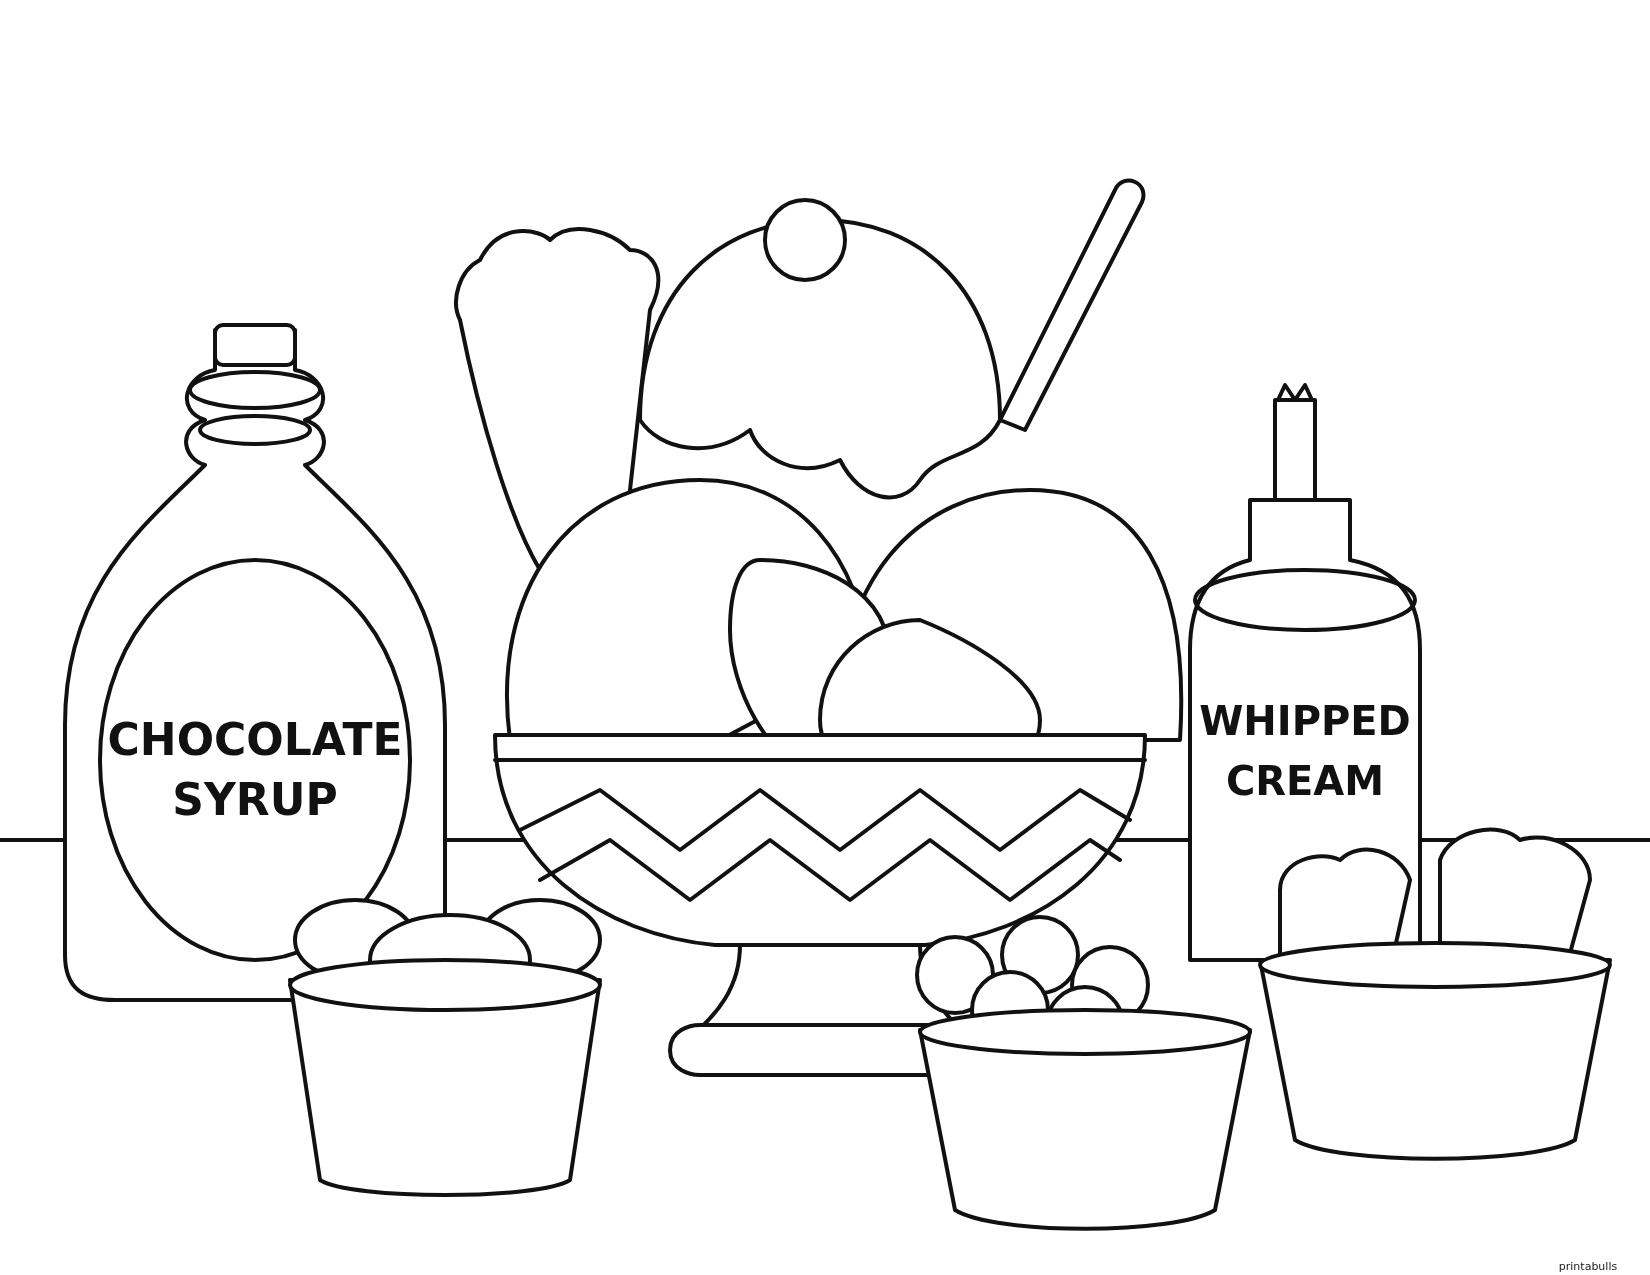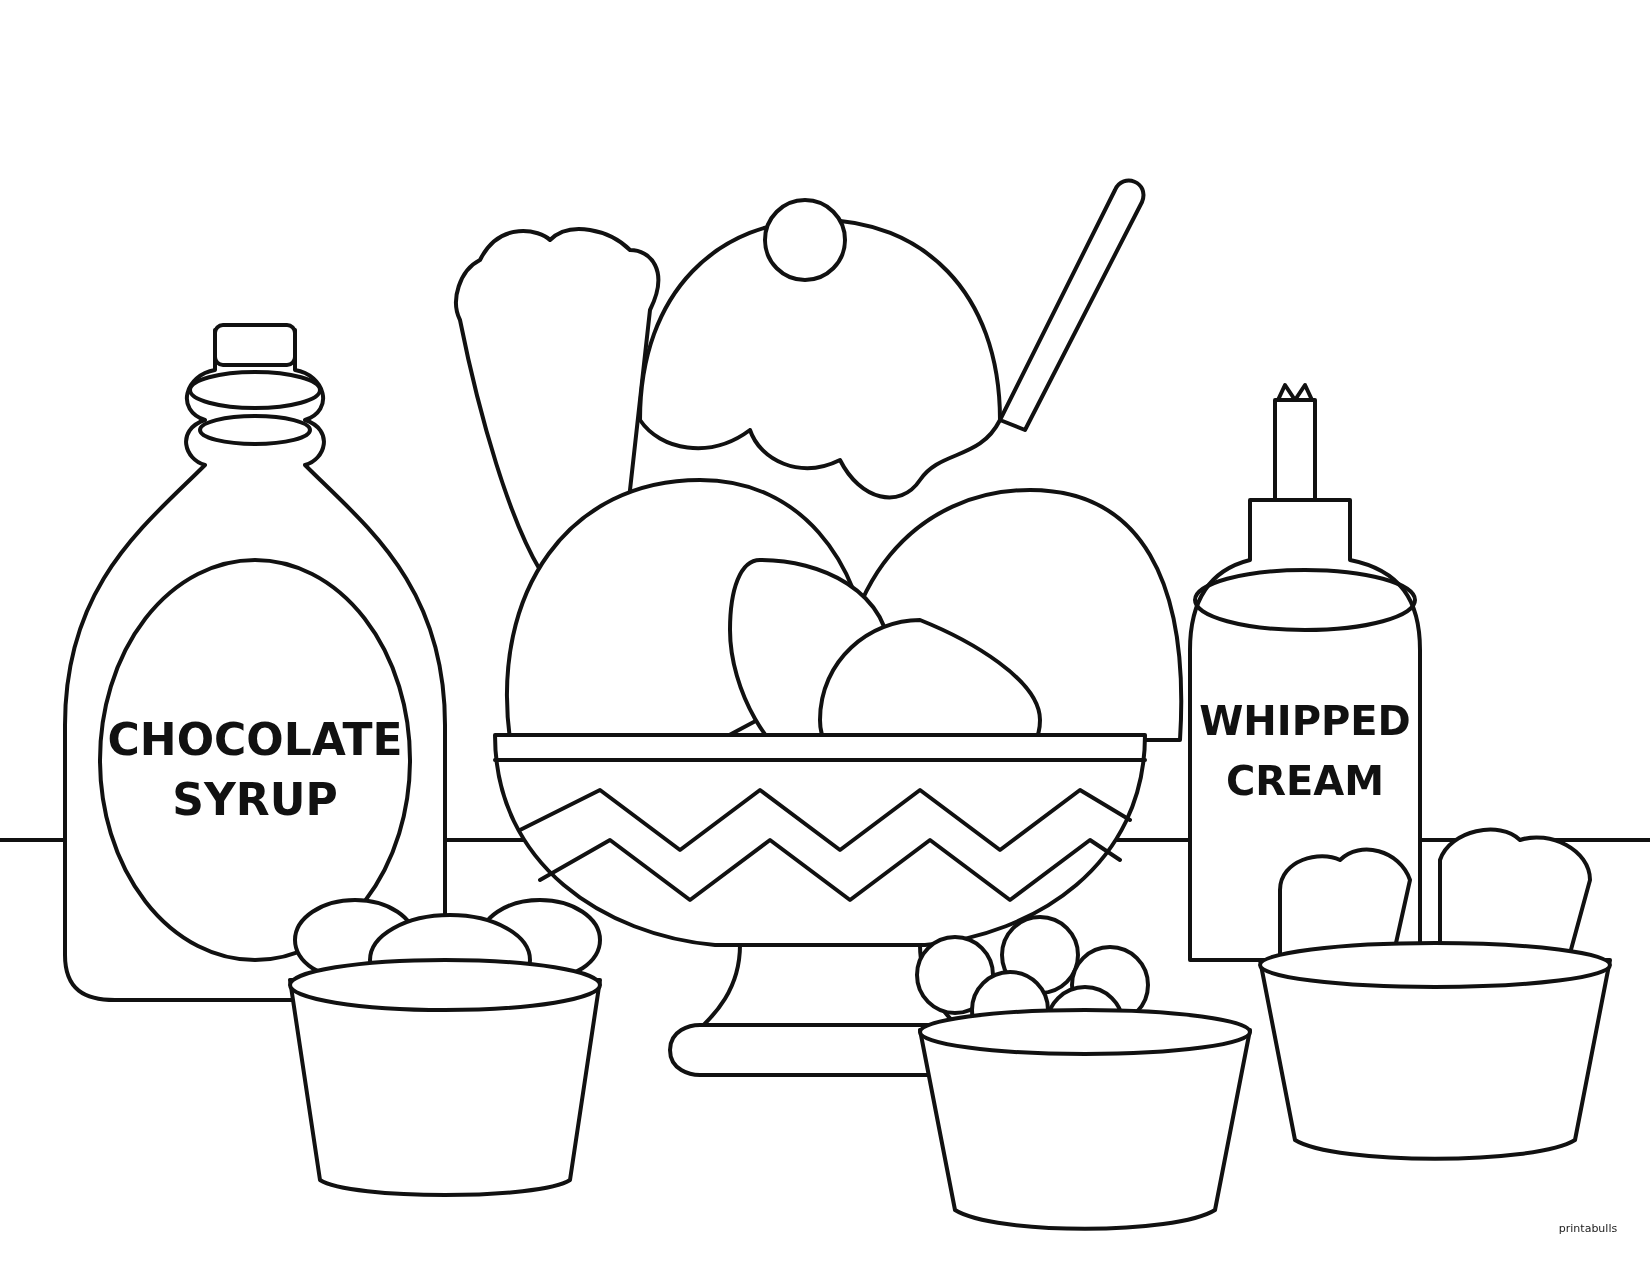--- a/index.html
+++ b/index.html
@@ -1,21 +1,21 @@
 <!DOCTYPE html>
 <html><head>
 <meta charset="utf-8">
 <style>
   html,body{margin:0;padding:0;background:#fff;}
   body{width:1650px;height:1275px;position:relative;overflow:hidden;font-family:"DejaVu Sans",sans-serif;}
   svg{position:absolute;left:0;top:0;}
   .ln{fill:#fff;stroke:#111;stroke-width:4;stroke-linejoin:round;stroke-linecap:round;}
   .nf{fill:none;stroke:#111;stroke-width:4;stroke-linejoin:round;stroke-linecap:round;}
   .lbl{font-family:"DejaVu Sans",sans-serif;font-weight:bold;fill:#111;text-anchor:middle;}
-  .brand{position:absolute;left:1558px;top:1222px;width:60px;text-align:center;font-size:11px;color:#222;font-family:"DejaVu Sans",sans-serif;}
+  .brand{position:absolute;left:1558px;top:1260px;width:60px;text-align:center;font-size:11px;color:#222;font-family:"DejaVu Sans",sans-serif;}
 </style>
 </head>
 <body>
 
 <svg width="1650" height="1275" viewBox="0 0 1650 1275">
 
   <line x1="0" y1="840" x2="1650" y2="840" class="nf"></line>
 
   <g>
     <path class="ln" d="M215 330 h80 v40 c30 5 40 40 10 50 c30 10 20 40 0 45 c60 60 140 120 140 260 v230 c0 35 -20 45 -50 45 h-280 c-30 0 -50 -10 -50 -45 v-230 c0 -140 80 -200 140 -260 c-20 -5 -30 -35 0 -45 c-30 -10 -20 -45 10 -50 z"></path>

